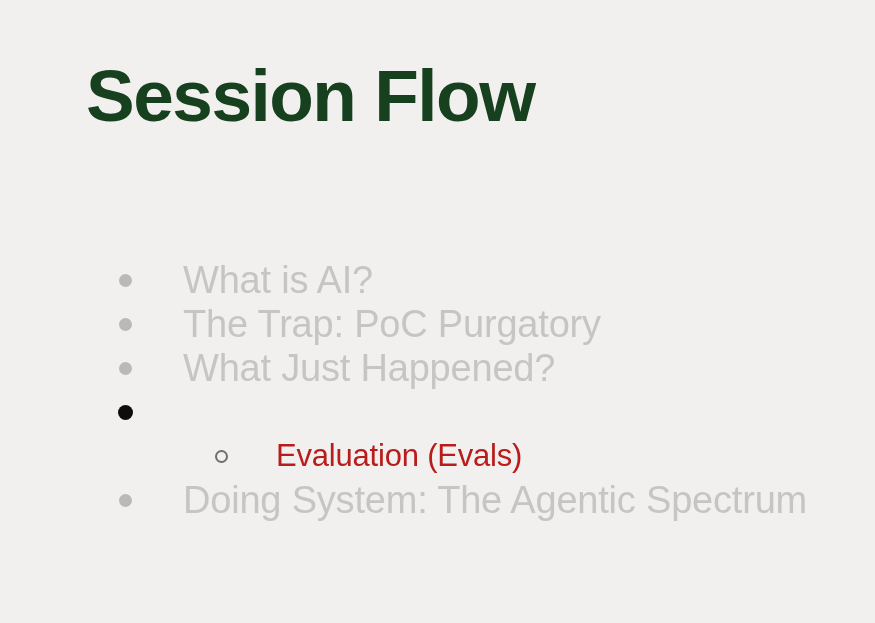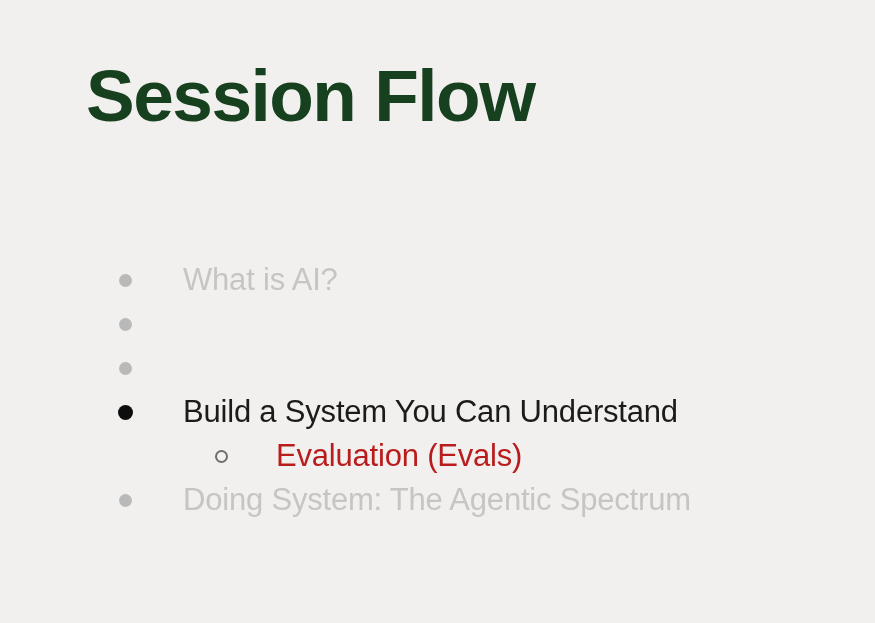--- a/index.html
+++ b/index.html
@@ -89,21 +89,21 @@
     display: block;
   }
 
   .agenda-label {
     position: absolute;
     left: 183px;
     top: 0;
     height: 44px;
     display: flex;
     align-items: center;
-    font-size: 31px;
+    font-size: 38px;
     color: #c6c5c4;
     letter-spacing: -0.2px;
     white-space: nowrap;
   }
 
   .agenda-item.active .agenda-label {
     color: #1b1b1b;
   }
 
   .agenda-item.sub .agenda-label {
@@ -125,33 +125,34 @@
       <span class="bullet-cell">
         <span class="bullet-dot"></span>
       </span>
       <span class="agenda-label">What is AI?</span>
     </div>
 
     <div class="agenda-item">
       <span class="bullet-cell">
         <span class="bullet-dot"></span>
       </span>
+      <span class="agenda-label">The Trap: PoC Purgatory</span>
     </div>
 
     <div class="agenda-item">
       <span class="bullet-cell">
         <span class="bullet-dot"></span>
       </span>
+      <span class="agenda-label">What Just Happened?</span>
     </div>
 
     <div class="agenda-item active">
       <span class="bullet-cell">
         <span class="bullet-dot"></span>
       </span>
-      <span class="agenda-label">Build a System You Can Understand</span>
     </div>
 
     <div class="agenda-item sub active">
       <span class="bullet-cell">
         <span class="bullet-ring"></span>
       </span>
       <span class="agenda-label">Evaluation (Evals)</span>
     </div>
 
     <div class="agenda-item">

